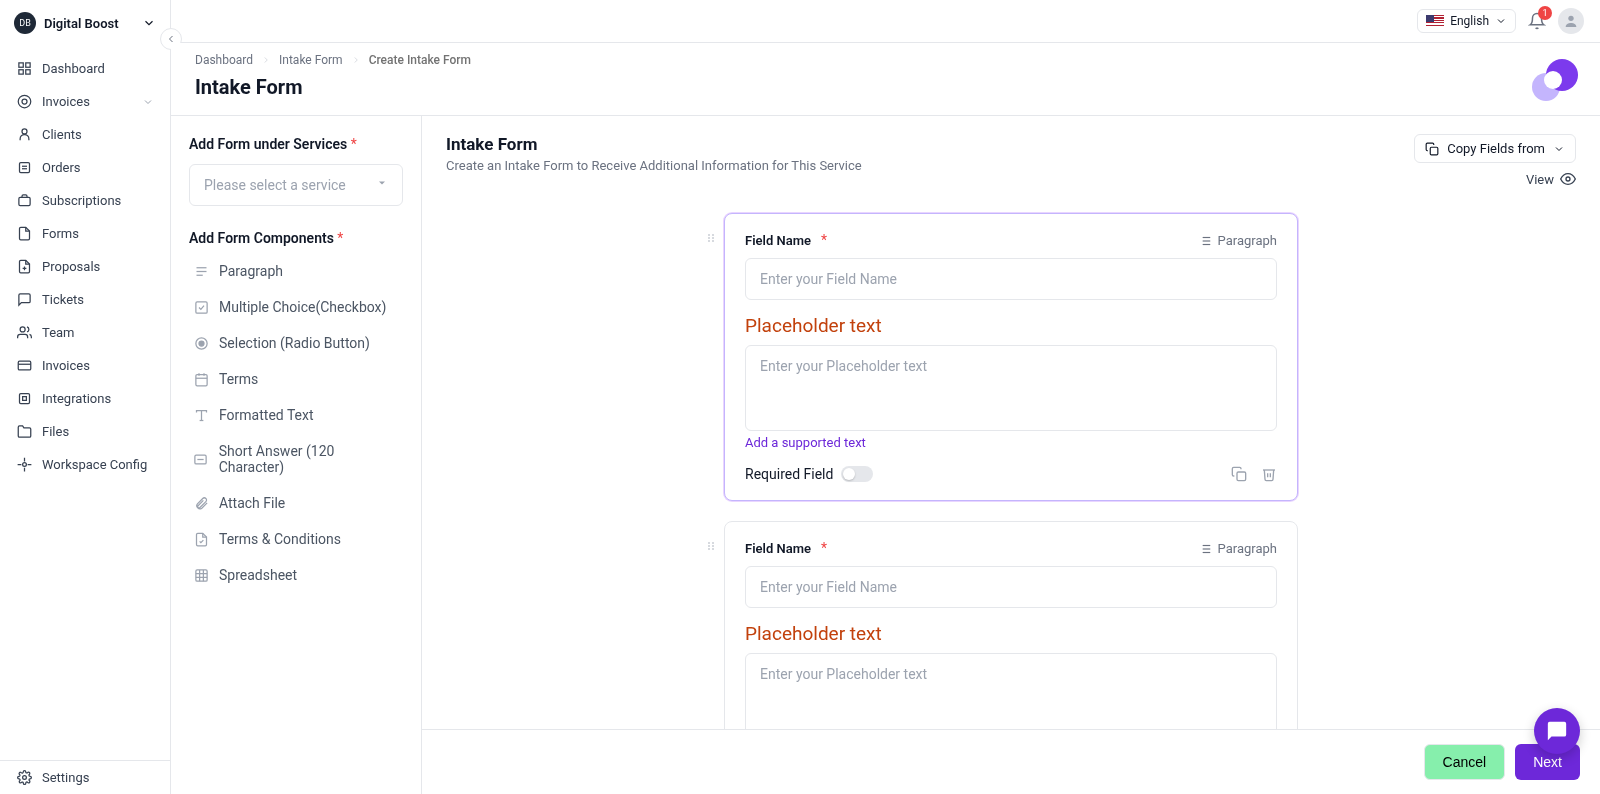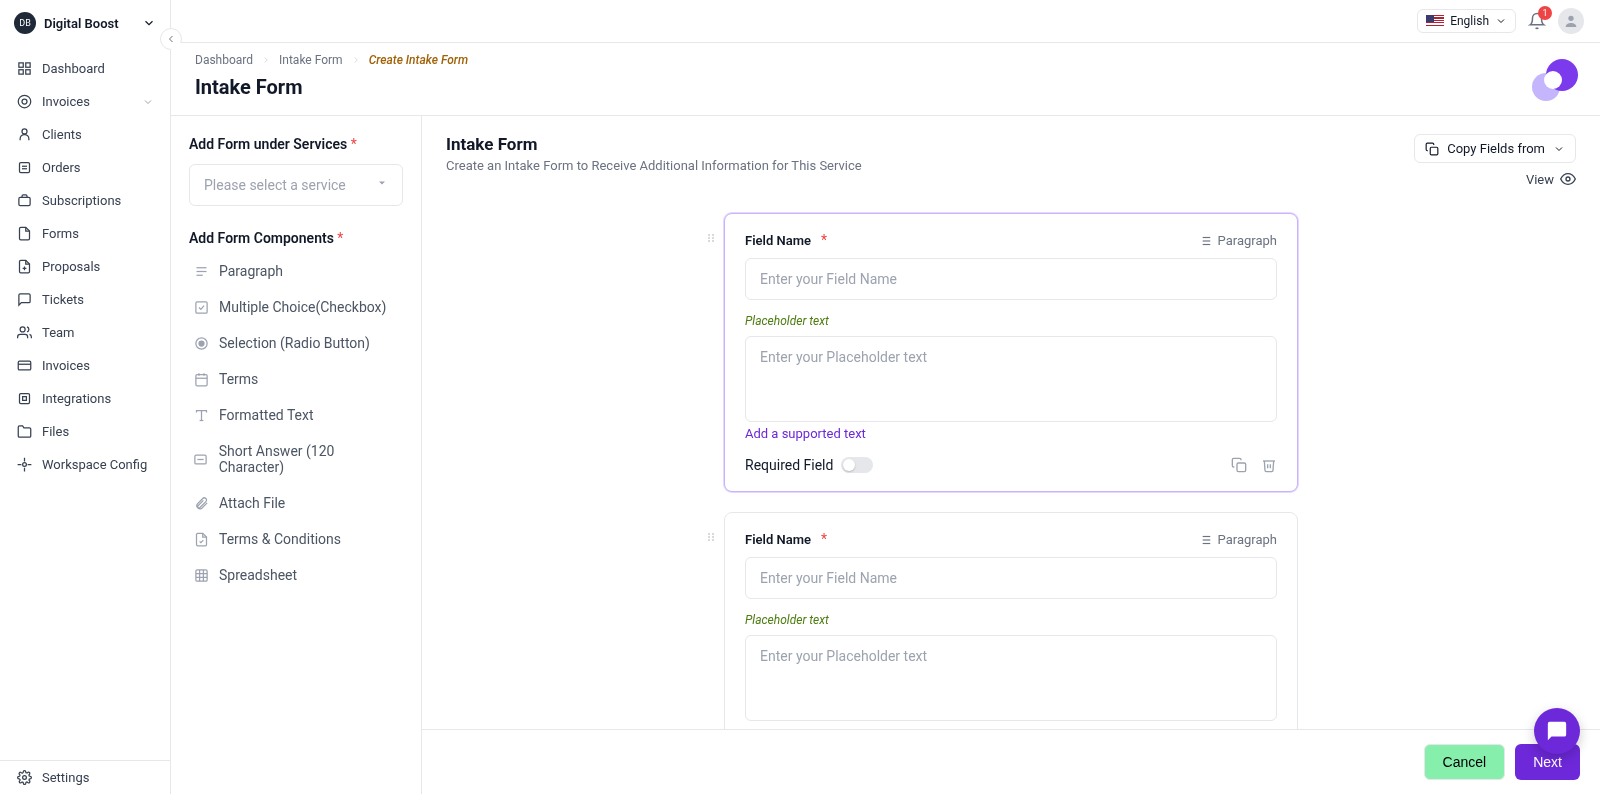--- a/index.html
+++ b/index.html
@@ -80,21 +80,21 @@
     position: absolute; top: -6px; right: -6px;
     background: var(--red); color: #fff; border-radius: 50%;
     width: 14px; height: 14px; font-size: 9px;
     display: flex; align-items: center; justify-content: center;
   }
   .user-avatar { width: 26px; height: 26px; border-radius: 50%; background: #e5e7eb; cursor: pointer; display:flex;align-items:center;justify-content:center;color:#9ca3af;}
   
   .page-header { background: #fff; padding: 10px 24px 16px; border-bottom: 1px solid var(--border); position:relative;}
   .breadcrumb { display: flex; align-items: center; gap: 8px; color: var(--text-muted); font-size: 12px; }
   .breadcrumb .crumb { cursor: pointer; }
-  .breadcrumb .crumb.current { color: #a16207; font-weight: 500; font-style: italic; }
+  .breadcrumb .crumb.current { color: #737373; font-weight: 500; }
   .breadcrumb .sep { color: #d1d5db; }
   .page-title { margin-top: 8px; font-size: 20px; font-weight: 700; }
   .brand-logo { position:absolute; right:20px; top:10px; width:54px; height:54px; }
   
   .content { flex: 1; display: flex; overflow: hidden; }
   .left-panel {
     width: 250px; background: #fff; padding: 20px 18px;
     display: flex; flex-direction: column; gap: 24px;
   }
   .label { font-weight: 600; font-size: 14px; }
@@ -139,21 +139,21 @@
   .drag { position:absolute; left:-20px; top:18px; color:#9ca3af; cursor:grab;}
   .field-label { font-weight: 600; font-size: 13px; }
   .type-chip { margin-left:auto; display:flex; align-items:center; gap:6px; color:#6b7280; font-size:13px; cursor:pointer;}
   .input, .textarea {
     width: 100%; border: 1px solid var(--border); border-radius: 6px;
     padding: 12px 14px; font-size: 14px; color: var(--text);
     font-family: inherit;
   }
   .input::placeholder, .textarea::placeholder { color: var(--text-soft); }
   .textarea { resize: none; height: 86px; }
-  .sub-label { font-size: 12px; margin: 14px 0 8px; color:#4d7c0f;font-style:italic;}
+  .sub-label { font-size: 19px; margin: 14px 0 8px; color:#c2410c;}
   .link { color: var(--accent); font-size: 13px; cursor: pointer; }
   .card-foot { display:flex; align-items:center; margin-top:16px;}
   .switch { width:32px; height:16px; background:#e5e7eb; border-radius:999px; position:relative; cursor:pointer; margin-left:8px;}
   .switch::after{content:"";position:absolute;width:12px;height:12px;background:#fff;border-radius:50%;top:2px;left:2px;box-shadow:0 1px 2px rgba(0,0,0,.2);}
   .card-icons { margin-left:auto; display:flex; gap:14px; color:#9ca3af;}
   .card-icons span { cursor:pointer; }
 
   .footer-bar {
     background:#fff; border-top:1px solid var(--border);
     padding: 14px 20px; display:flex; justify-content:flex-end; gap:10px;

